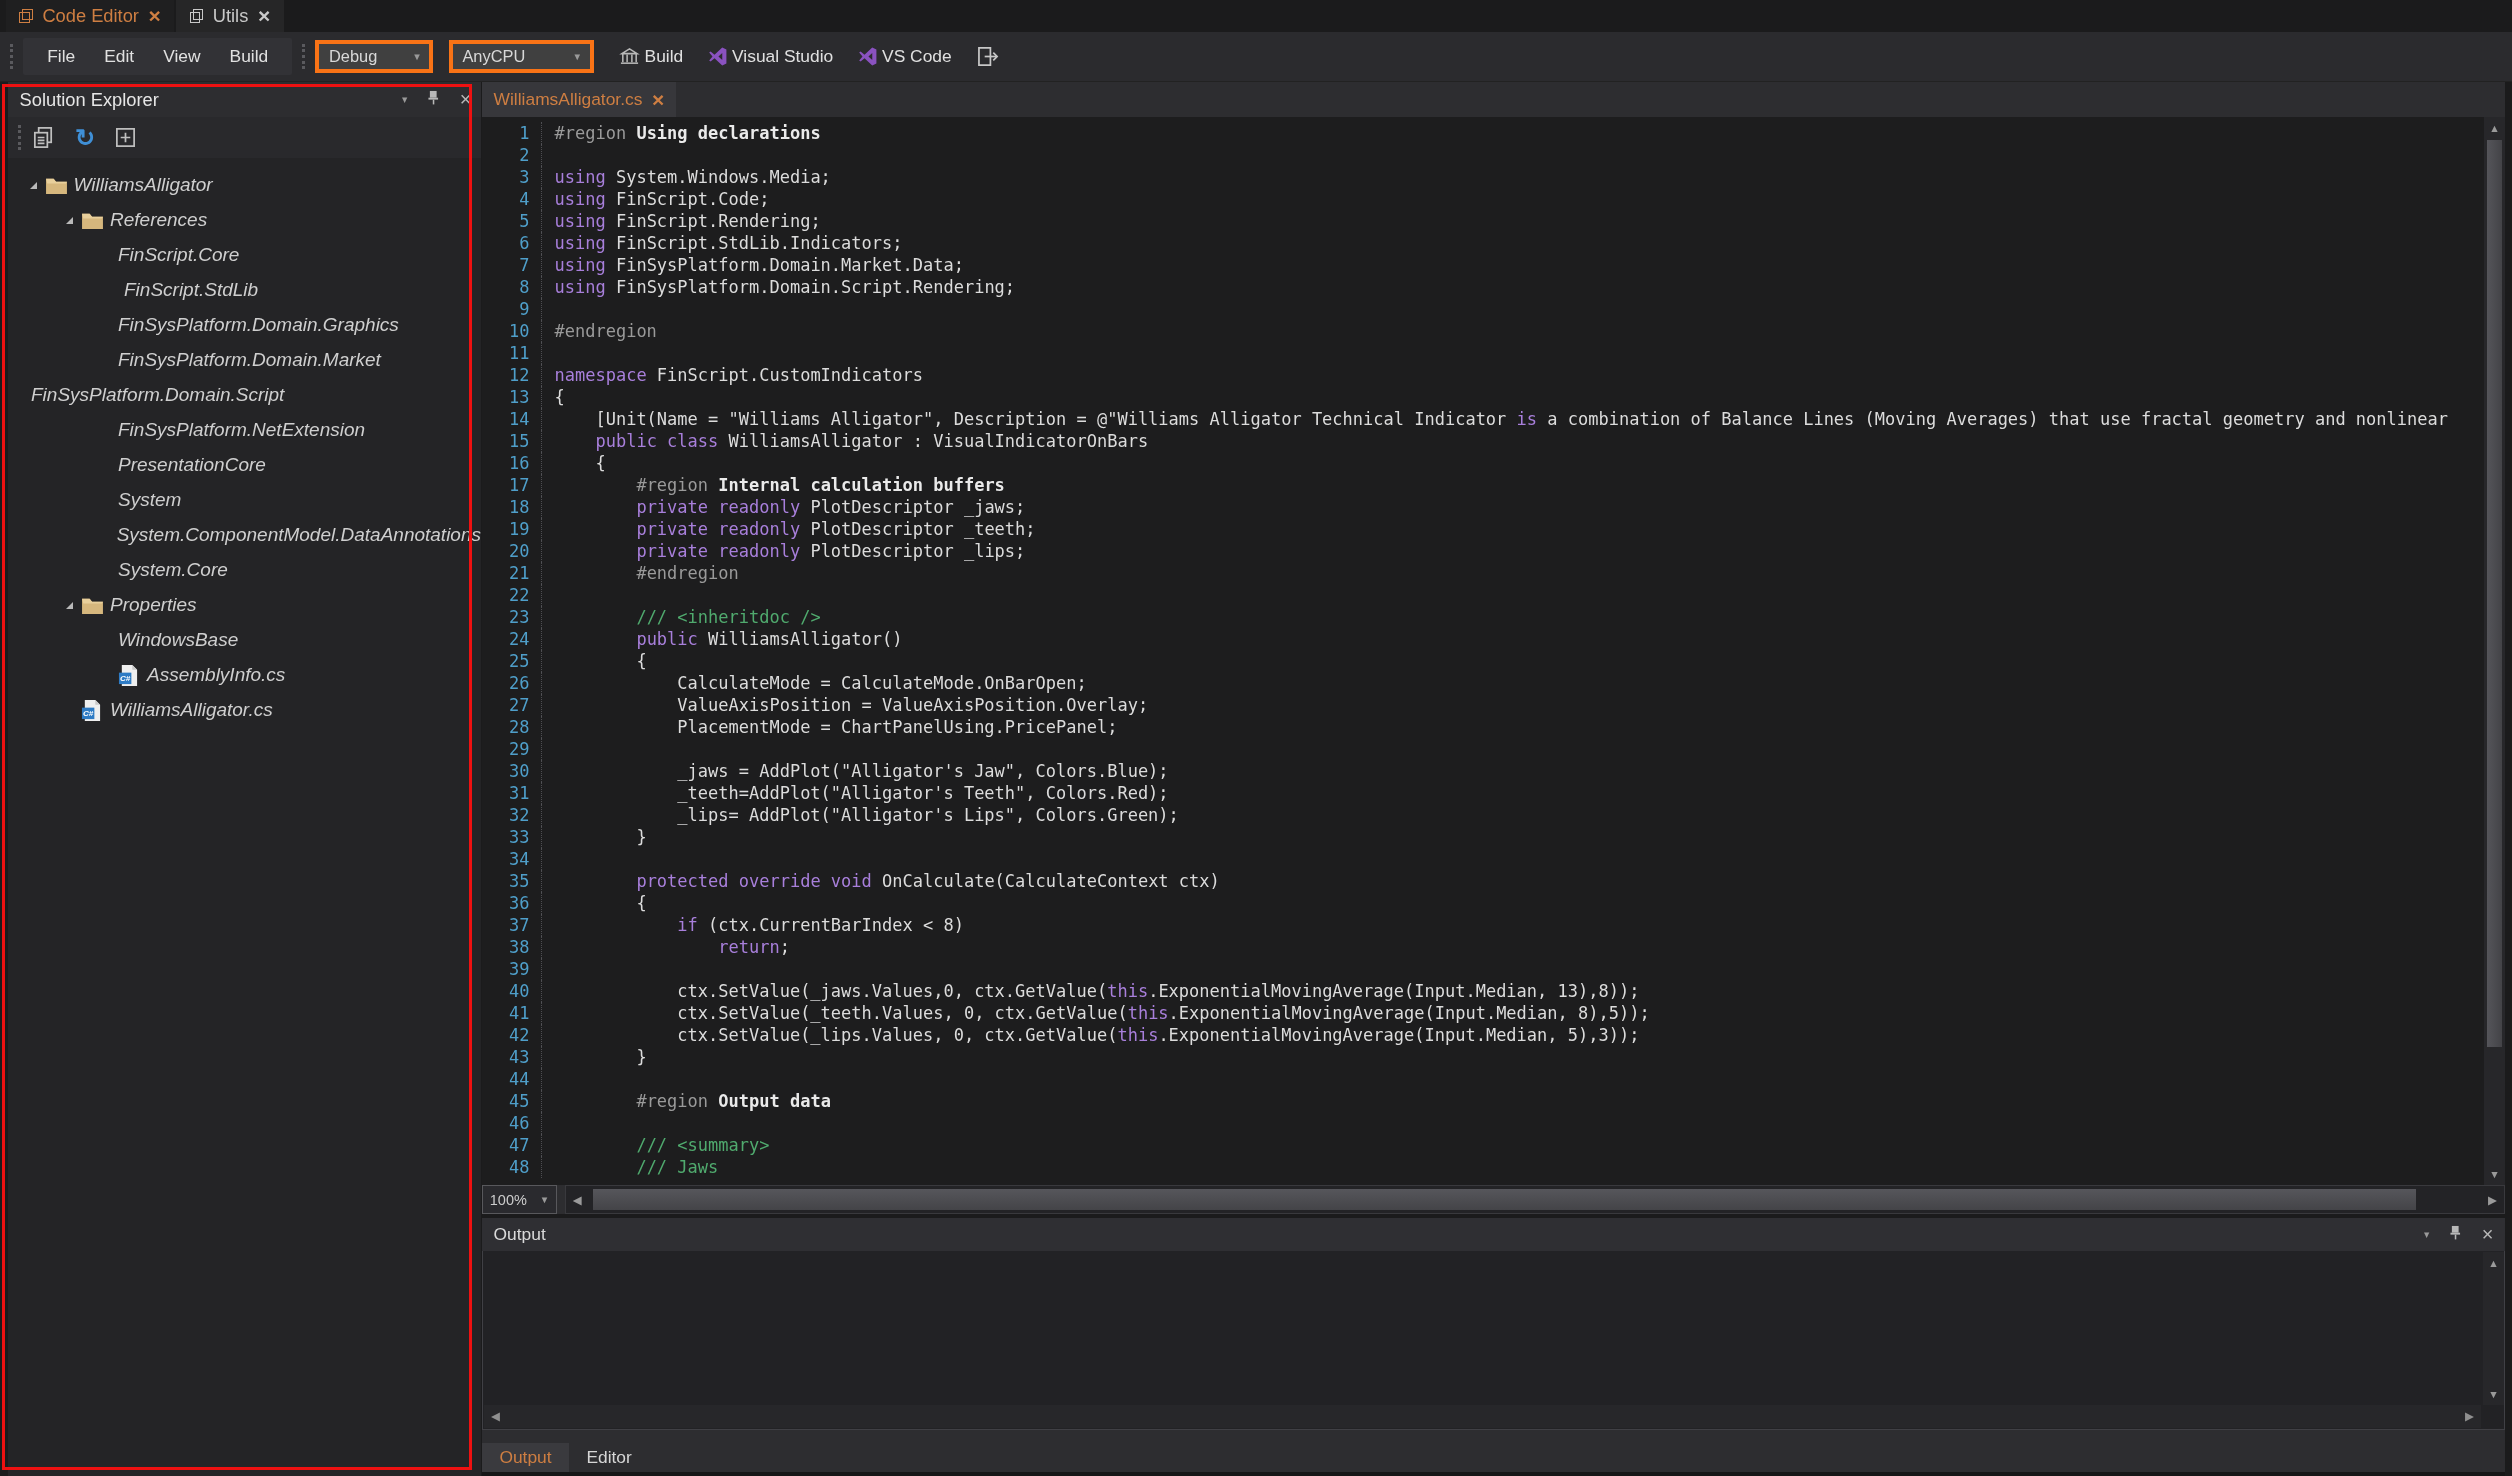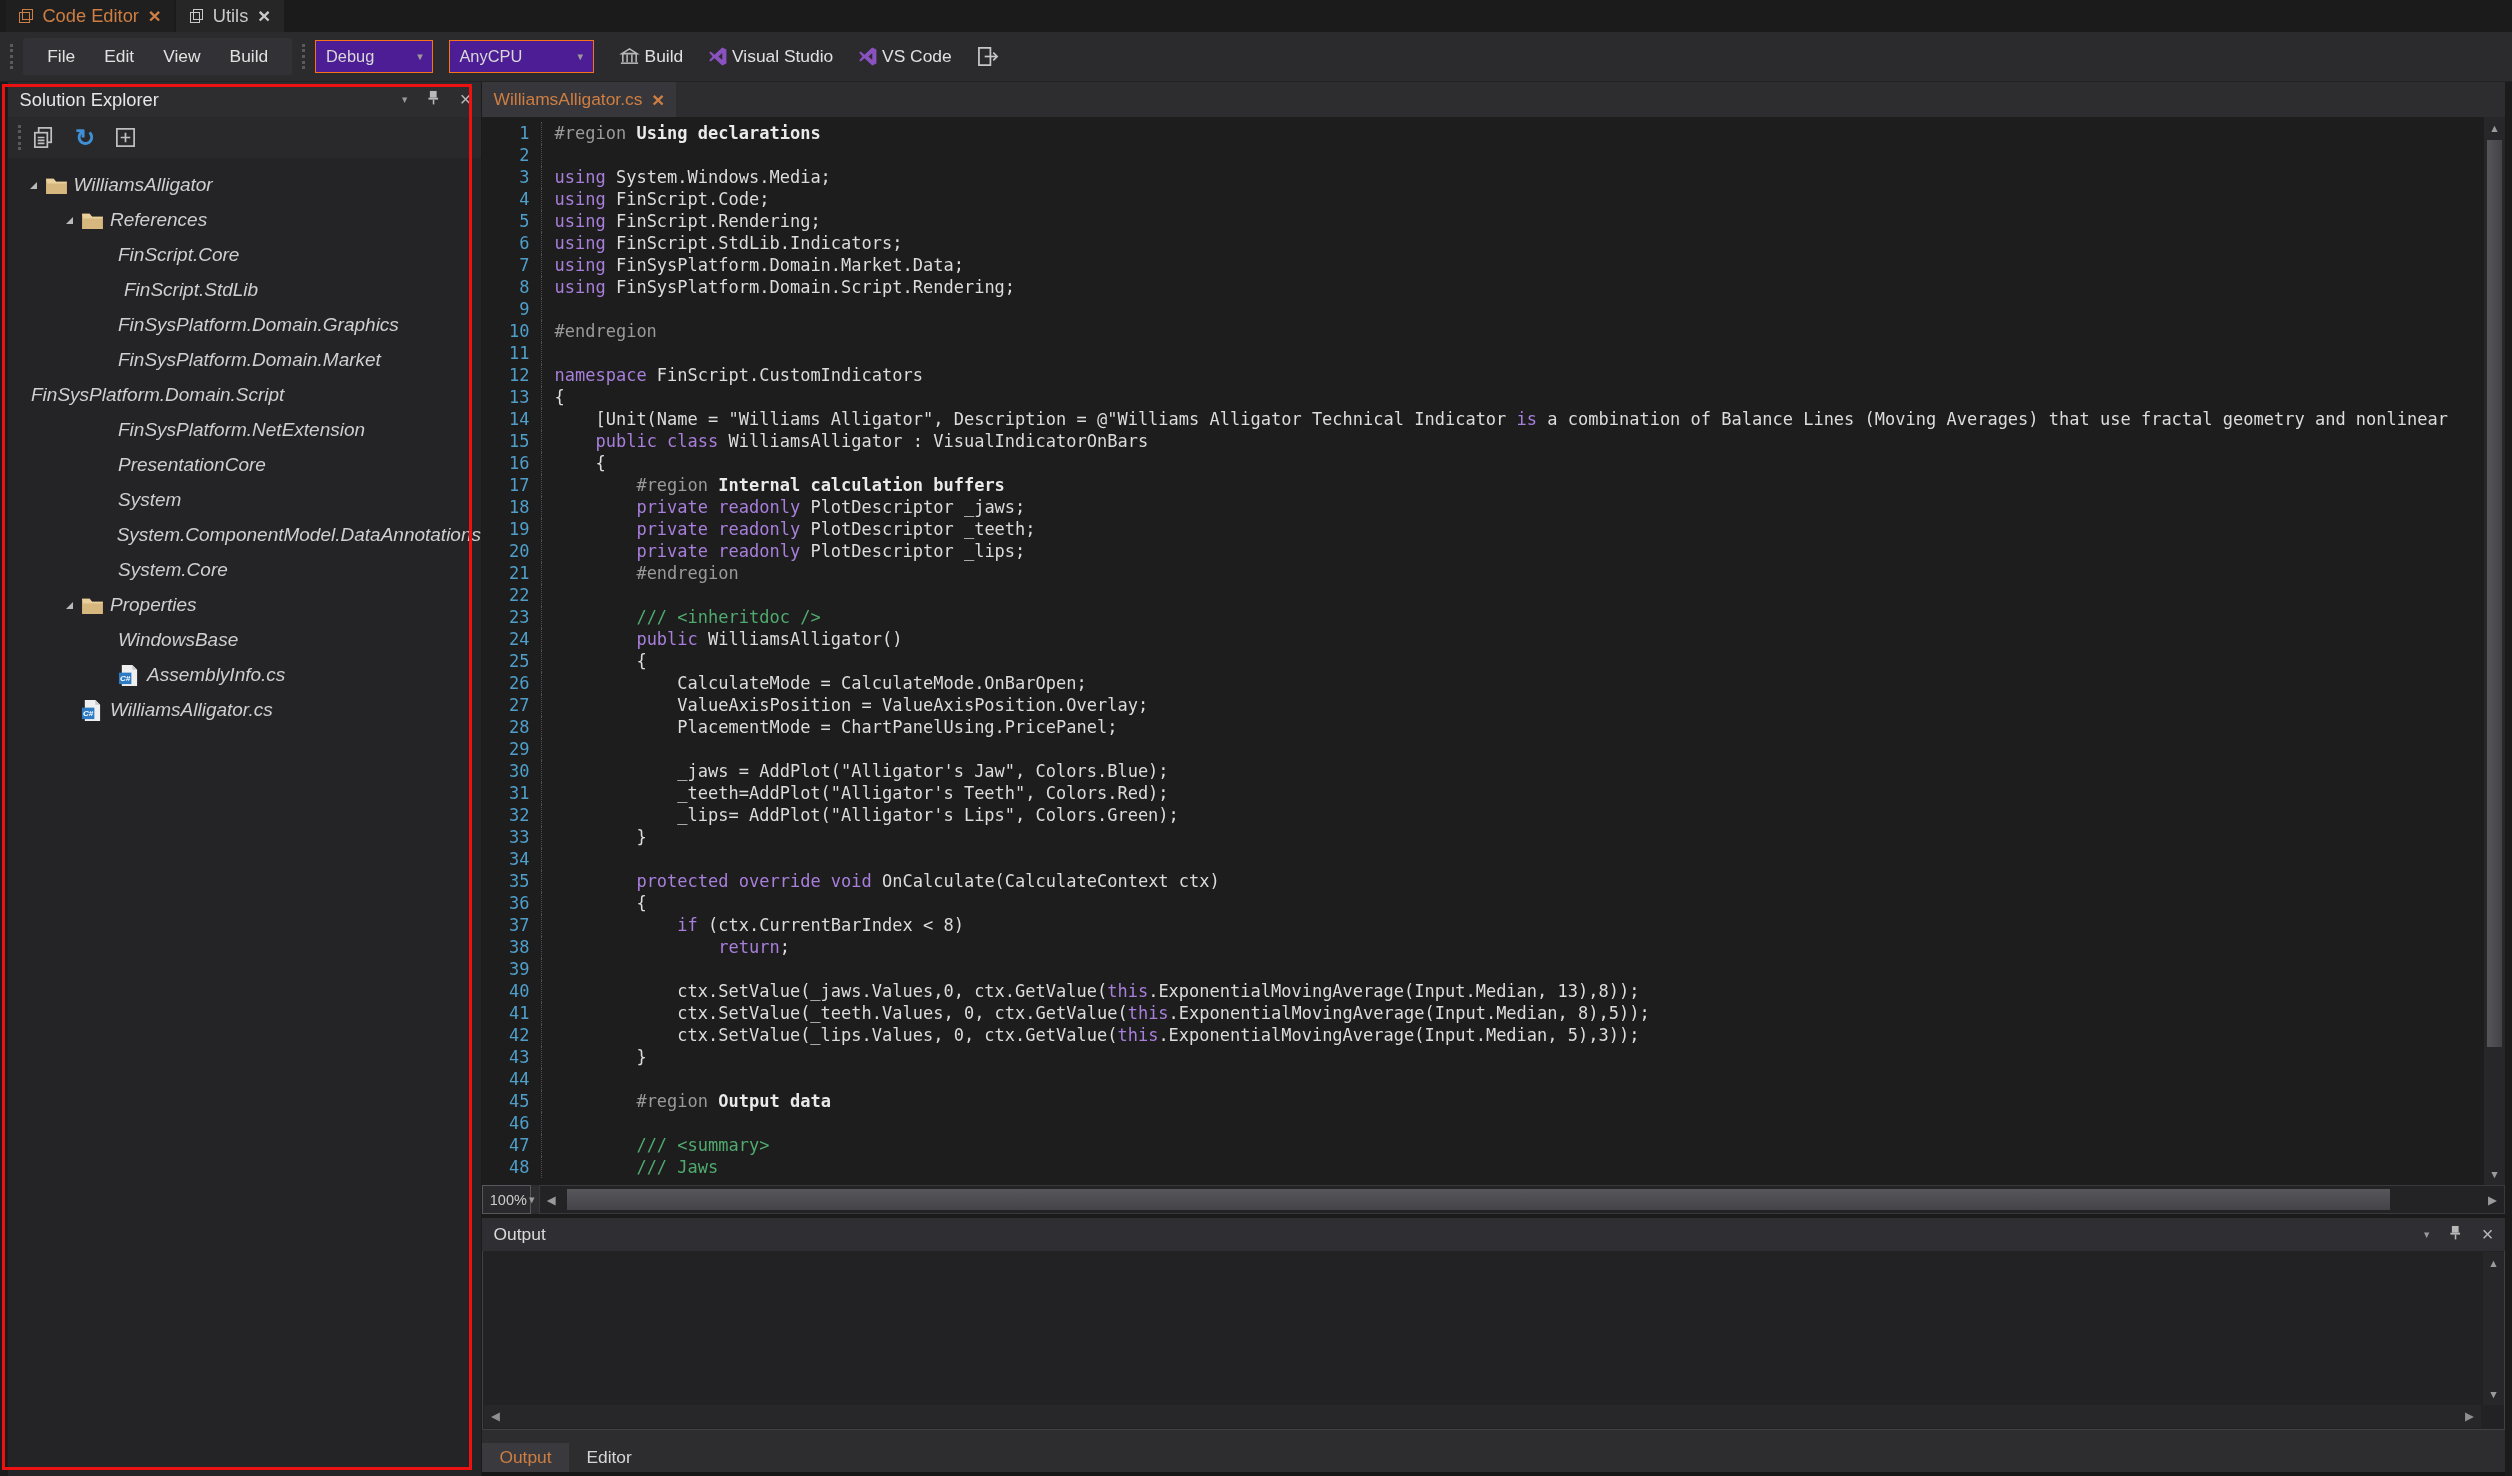--- a/index.html
+++ b/index.html
@@ -13,21 +13,21 @@
   .restore-icon { position:relative; width:13.5px; height:13.5px; display:inline-block; }
   .restore-icon::before { content:""; position:absolute; right:0; top:0; width:8.7px; height:8.7px; border:1.4px solid currentColor; }
   .restore-icon::after { content:""; position:absolute; left:0; bottom:0; width:8.7px; height:8.7px; border:1.4px solid currentColor; background:inherit; }
   .tab-close { font-size:21px; line-height:13.5px; font-weight:bold; }
 
   
   #toolbar { position:absolute; left:0; top:32px; width:2512px; height:50px; background:#2b2b2e; border-bottom:1px solid #222; display:flex; align-items:center; }
   .grip { width:3.9px; height:25px; margin:0 9.6px; border-left:3.9px dotted #5a5a5e; }
   #menu-group { display:flex; align-items:center; background:#323236; height:37px; padding:0 9.6px; border-radius:1.9px; }
   .menu-item { padding:0 14.5px; font-size:17.4px; color:#e0e0e0; cursor:default; }
-  .dropdown { display:flex; align-items:center; justify-content:space-between; width:118px; height:33px; background:#4c1d95; border:1px solid #f97316; margin-right:15.4px; padding:0 7.7px 0 9.6px; font-size:16.4px; color:#d8d8d8; }
+  .dropdown { display:flex; align-items:center; justify-content:space-between; width:118px; height:33px; background:#404040; border:4px solid #f97316; margin-right:15.4px; padding:0 7.7px 0 9.6px; font-size:16.4px; color:#d8d8d8; }
   .dropdown.wide { width:145px; }
   .dd-arrow { font-size:9.6px; color:#9a9a9a; }
   .tool-btn { display:flex; align-items:center; gap:4.8px; font-size:17.4px; color:#e0e0e0; margin-right:25px; cursor:default; }
   .tool-btn svg { display:block; }
 
   
   #sidebar { position:absolute; left:8px; top:82px; width:473px; height:1395px; background:#242426; }
   #se-header { height:35px; background:#2d2d30; display:flex; align-items:center; padding:0 9.6px 0 11.6px; }
   #se-title { font-size:18.3px; color:#e6e6e6; flex:1; }
   .hdr-icons { display:flex; align-items:center; gap:19px; color:#b8b8b8; }
@@ -62,21 +62,21 @@
   .k  { color:#a87fdb; }
   .g  { color:#9a9a9a; }
   .c  { color:#50aa6e; }
 
   .vscroll { position:absolute; right:0; top:0; bottom:0; width:21px; background:#27272a; }
   .vscroll .arr { position:absolute; left:0; width:21px; height:19px; display:flex; align-items:center; justify-content:center; font-size:10.6px; color:#9a9a9a; }
   .vscroll .arr.up { top:1.9px; } .vscroll .arr.down { bottom:1.9px; }
   .vthumb { position:absolute; left:2.9px; width:15.4px; background:linear-gradient(90deg,#55555a,#434347); }
 
   #ed-bottombar { height:29px; background:#2d2d30; display:flex; align-items:center; }
-  #zoom-box { width:49px; height:29px; background:#2a2a2e; border:1px solid #58585c; display:flex; align-items:center; justify-content:space-between; padding:0 6.8px; font-size:14.5px; color:#cccccc; }
+  #zoom-box { width:75px; height:29px; background:#2a2a2e; border:1px solid #58585c; display:flex; align-items:center; justify-content:space-between; padding:0 6.8px; font-size:14.5px; color:#cccccc; }
   .hscroll { position:relative; flex:1; height:29px; background:#232326; border:1px solid #39393d; margin-left:7.7px; }
   .hscroll .arr { position:absolute; top:0; height:27px; width:23px; display:flex; align-items:center; justify-content:center; font-size:11.6px; color:#9a9a9a; }
   .hscroll .arr.left { left:0; } .hscroll .arr.right { right:0; }
   .hthumb { position:absolute; top:2.9px; height:21px; background:linear-gradient(180deg,#56565b,#444448); }
 
   #splitter { height:3.9px; background:#1b1b1c; }
   #out-header { height:33px; background:#2f2f33; display:flex; align-items:center; padding:0 11.6px; }
   #out-title { flex:1; font-size:17.4px; color:#dadada; }
   #out-content { position:relative; height:179px; background:#222225; border:1px solid #404045; border-top:none; }
   #out-content .vscroll { top:1px; bottom:24px; }

